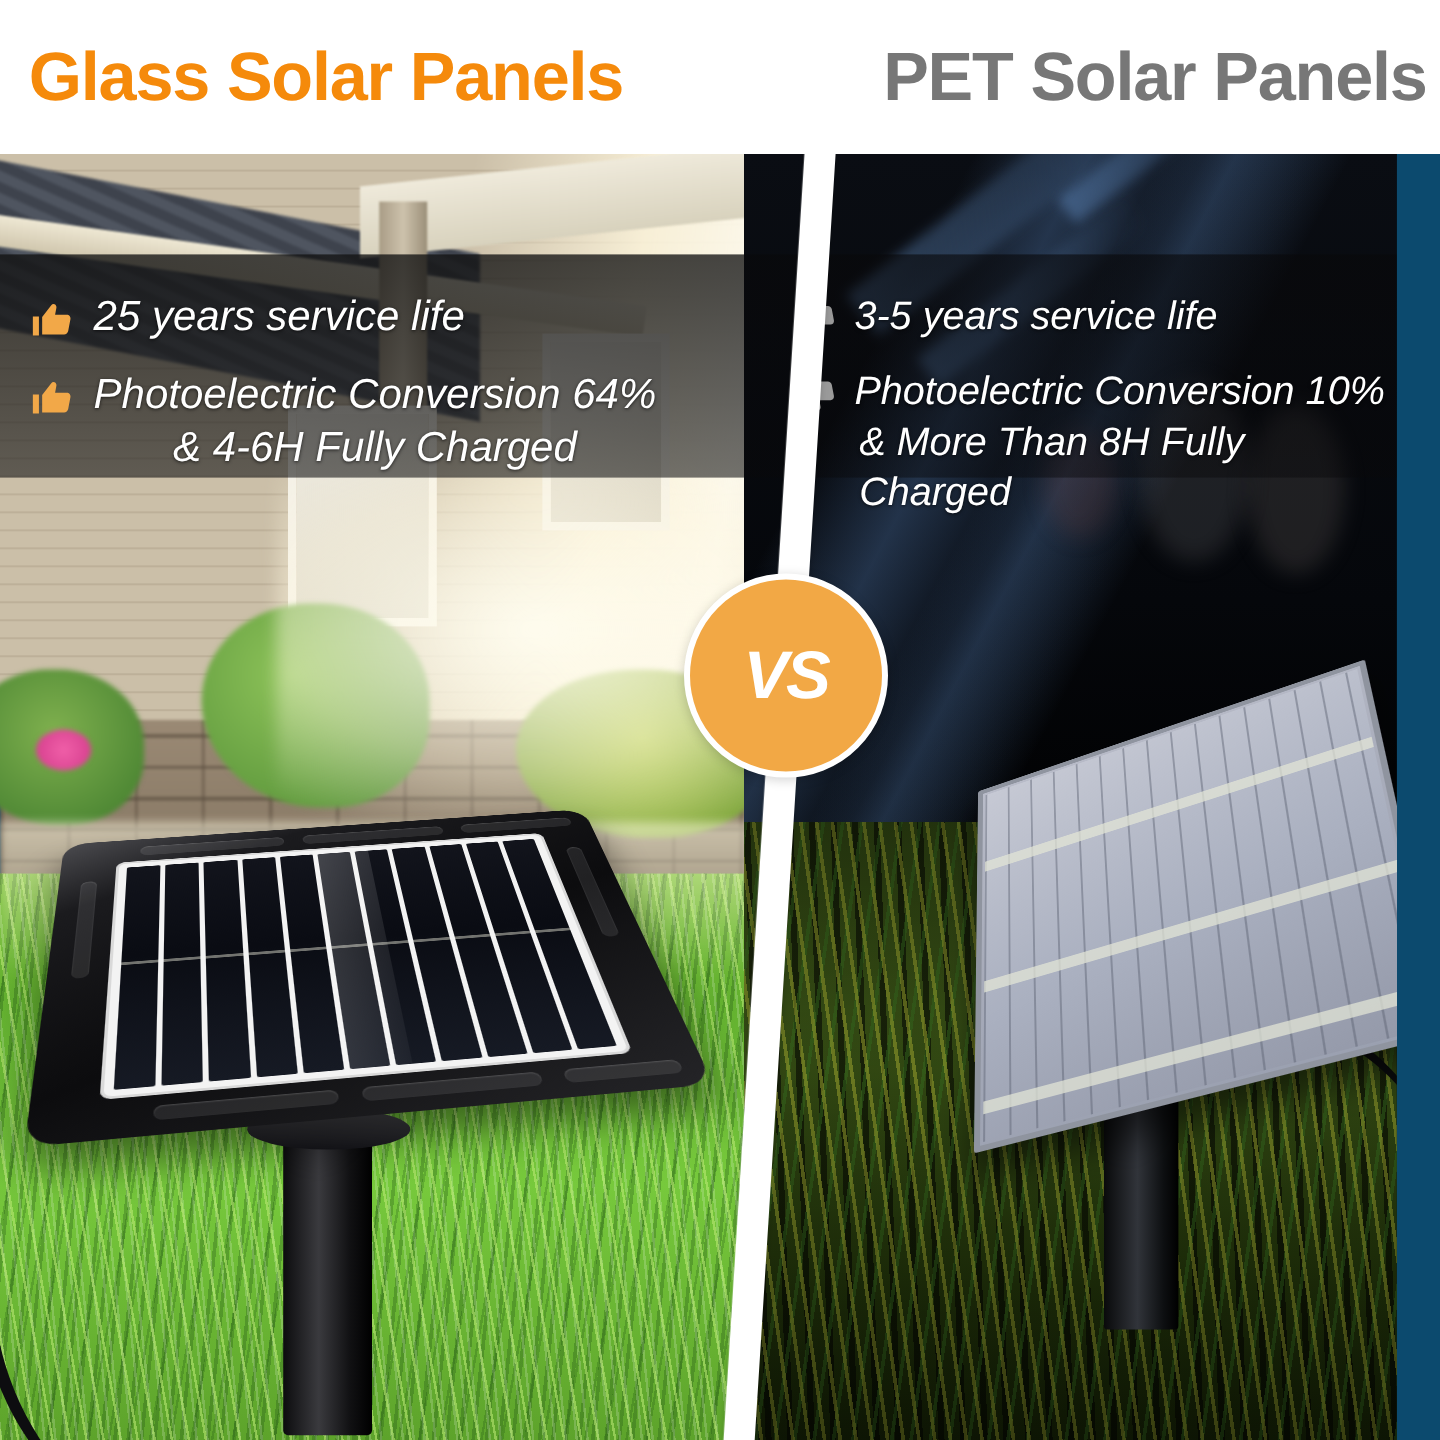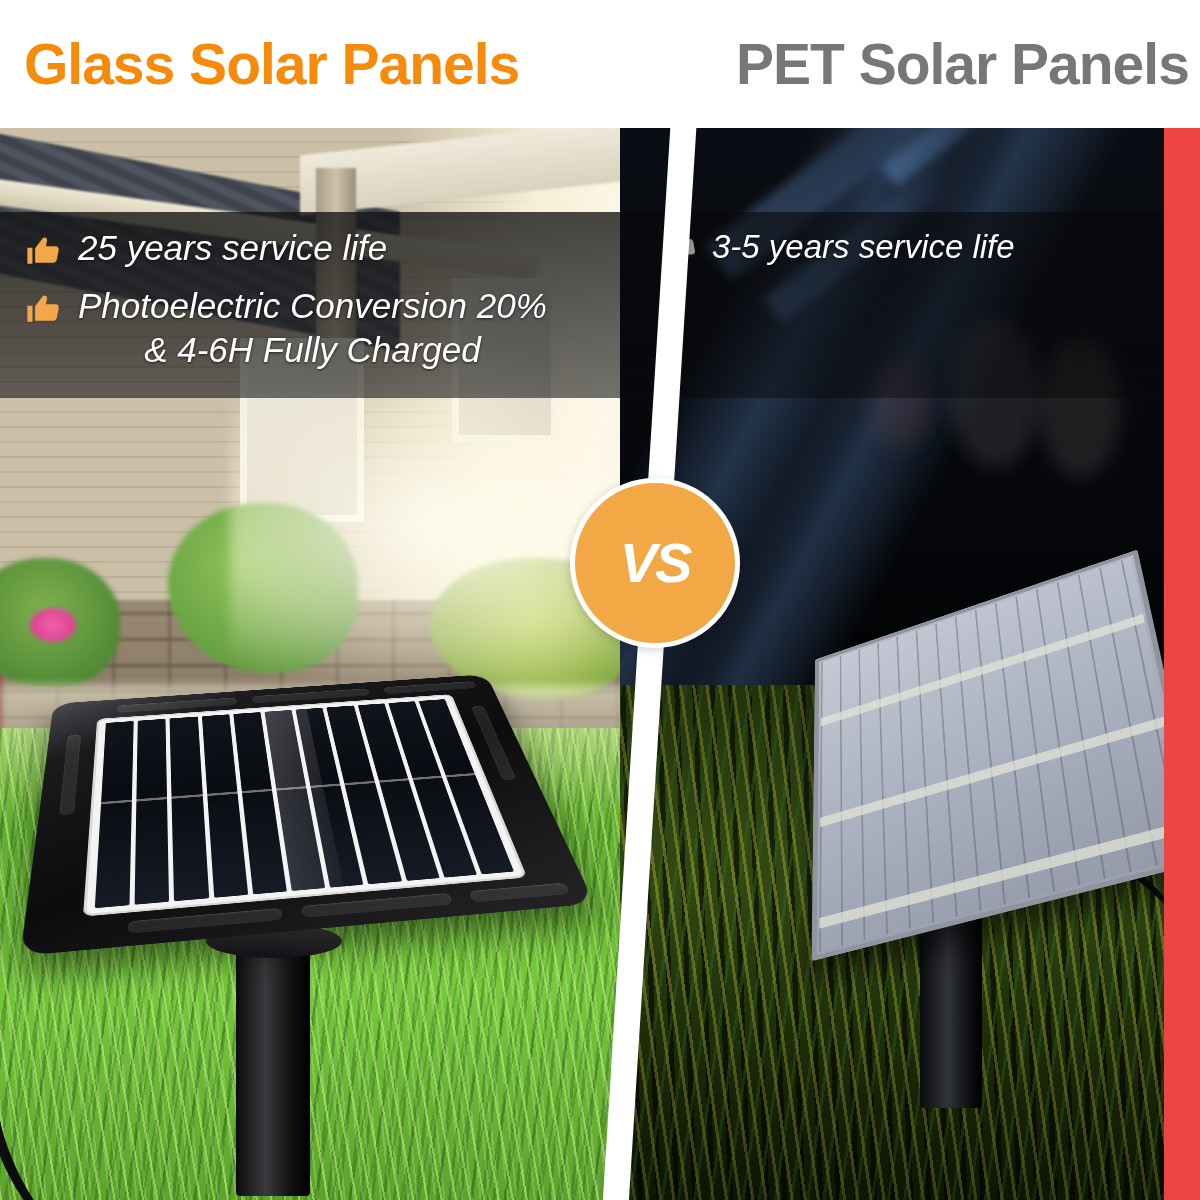--- a/index.html
+++ b/index.html
@@ -1,19 +1,19 @@
 <!DOCTYPE html>
 <html><head>
 <meta charset="utf-8">
 <style>
   html,body{margin:0;padding:0;background:#fff;}
   body{font-family:"Liberation Sans",sans-serif;}
 
   #stage{
-    position:relative;width:1200px;height:1200px;overflow:hidden;background:#ef4444;
+    position:relative;width:1200px;height:1200px;overflow:hidden;background:#0c4a6e;
   }
 
   
   .header{position:absolute;left:0;top:0;width:1200px;height:128px;background:#ffffff;z-index:40;}
   .title{
     position:absolute;top:30px;font-weight:bold;font-size:57px;letter-spacing:-1px;
     white-space:nowrap;line-height:68px;
   }
   .title-left{left:24px;color:#F58A0B;}
   .title-right{left:736px;color:#777777;}
@@ -136,21 +136,21 @@
     top:84px;height:186px;
     background:linear-gradient(180deg, rgba(18,18,18,.78), rgba(30,30,30,.62));
   }
   .band-right{
     top:84px;height:186px;
     background:linear-gradient(180deg, rgba(8,8,10,.62), rgba(8,8,10,.45));
   }
   .feat{position:absolute;z-index:20;}
   .feat-left{left:24px;top:98px;width:620px;}
   .feat-right{left:42px;top:98px;width:500px;}
-  .feat-row{display:flex;align-items:flex-start;gap:14px;margin-bottom:10px;}
+  .feat-row{display:flex;align-items:flex-start;gap:14px;margin-bottom:10px;margin-top:16px;}
   .feat-ic{flex:0 0 auto;margin-top:6px;}
   .feat-tx{
     color:#ffffff;font-style:italic;font-size:35px;line-height:44px;font-weight:500;
     text-shadow:0 1px 3px rgba(0,0,0,.7);
   }
   .feat-right .feat-tx{font-size:33px;line-height:42px;}
   .feat-right .feat-row{gap:12px;}
   .ln2{display:block;text-align:center;font-style:italic;}
   .feat-right .ln2{text-align:left;padding-left:4px;}
 
@@ -306,21 +306,21 @@
         </span>
         <span class="feat-tx">25 years service life</span>
       </div>
       <div class="feat-row">
         <span class="feat-ic">
           <svg width="40" height="38" viewBox="0 0 24 24">
               <path fill="#F2A848" d="M1.5 10h3.2v10H1.5zM6.4 10.2 11.2 4c.5-.7 1.6-.8 2.2-.2.4.4.6 1 .5 1.6L13.2 9h6.2c1.2 0 2.1 1.1 1.9 2.3l-1.2 6.3c-.2 1-1.1 1.8-2.2 1.8H6.4z"></path>
             </svg>
         </span>
         <span class="feat-tx">
-          <span>Photoelectric Conversion 20%</span>
+          <span>Photoelectric Conversion 64%</span>
           <span class="ln2">&amp; 4-6H Fully Charged</span>
         </span>
       </div>
     </div>
 
     <div class="glass-wire"></div>
     <div class="glass-stake"></div>
     <div class="glass-stake-cap"></div>
     <div class="glass-wrap">
       <div class="glass-body">
@@ -371,20 +371,31 @@
 
     <div class="feat feat-right">
       <div class="feat-row">
         <span class="feat-ic">
           <svg width="38" height="36" viewBox="0 0 24 24">
               <path fill="#9A9A9A" d="M1.5 4h3.2v10H1.5zM6.4 13.8 11.2 20c.5.7 1.6.8 2.2.2.4-.4.6-1 .5-1.6L13.2 15h6.2c1.2 0 2.1-1.1 1.9-2.3l-1.2-6.3C19.9 5.4 19 4.6 17.9 4.6H6.4z"></path>
             </svg>
         </span>
         <span class="feat-tx">3-5 years service life</span>
       </div>
+      <div class="feat-row">
+        <span class="feat-ic">
+          <svg width="38" height="36" viewBox="0 0 24 24">
+              <path fill="#9A9A9A" d="M1.5 4h3.2v10H1.5zM6.4 13.8 11.2 20c.5.7 1.6.8 2.2.2.4-.4.6-1 .5-1.6L13.2 15h6.2c1.2 0 2.1-1.1 1.9-2.3l-1.2-6.3C19.9 5.4 19 4.6 17.9 4.6H6.4z"></path>
+            </svg>
+        </span>
+        <span class="feat-tx">
+          <span>Photoelectric Conversion 10%</span>
+          <span class="ln2">&amp; More Than 8H Fully Charged</span>
+        </span>
+      </div>
     </div>
 
     <div class="pet-wire"></div>
     <div class="pet-stake"></div>
     <div class="pet-stake-cap"></div>
     <div class="pet-wrap">
       <div class="pet-body">
         <div class="pet-cells">
           <div class="busbar bb1"></div>
           <div class="busbar bb2"></div>

